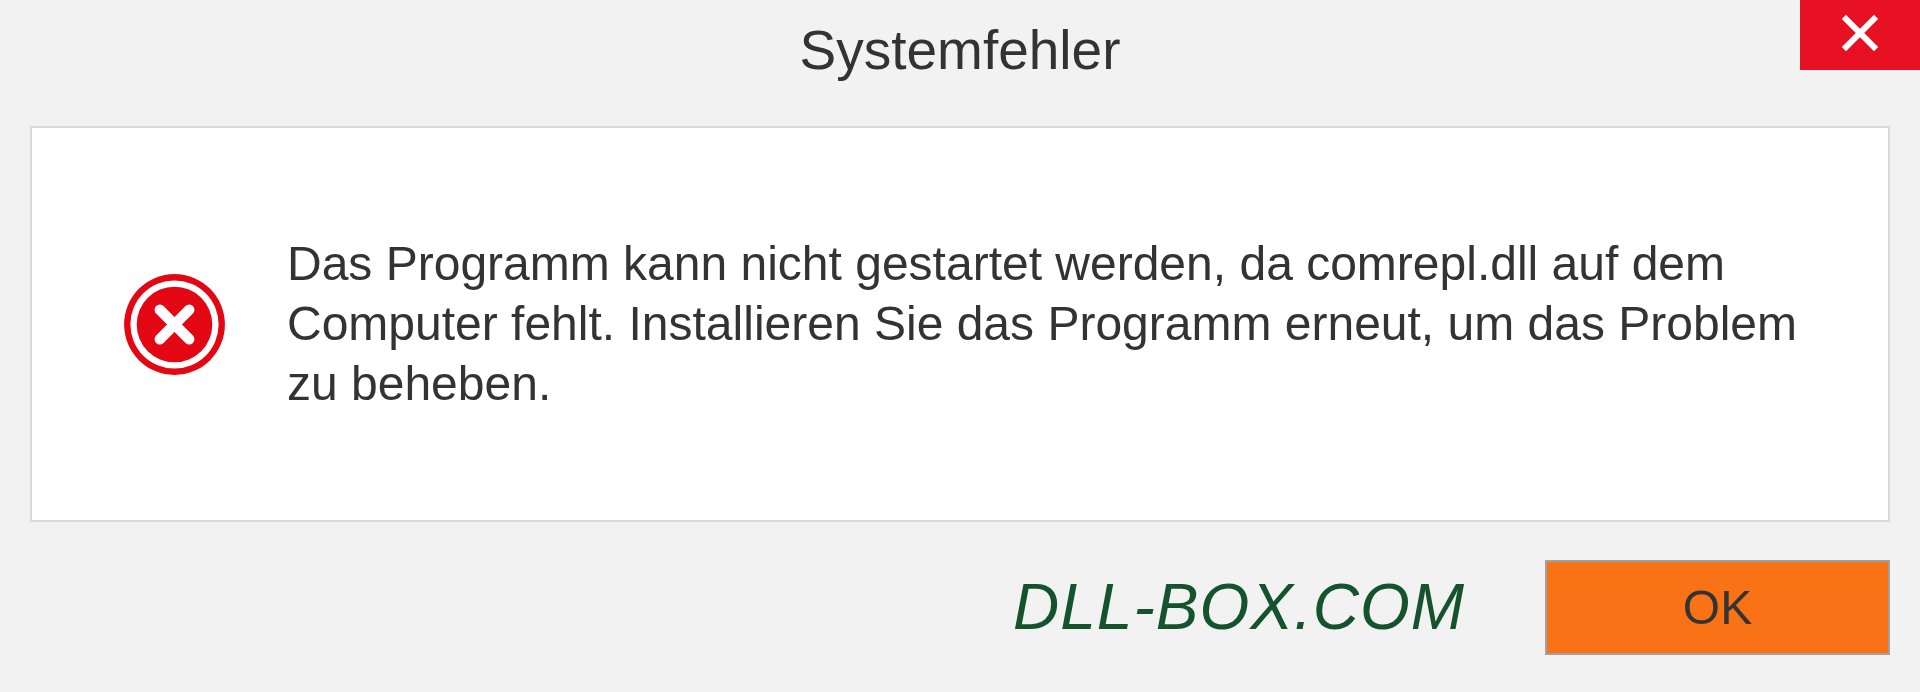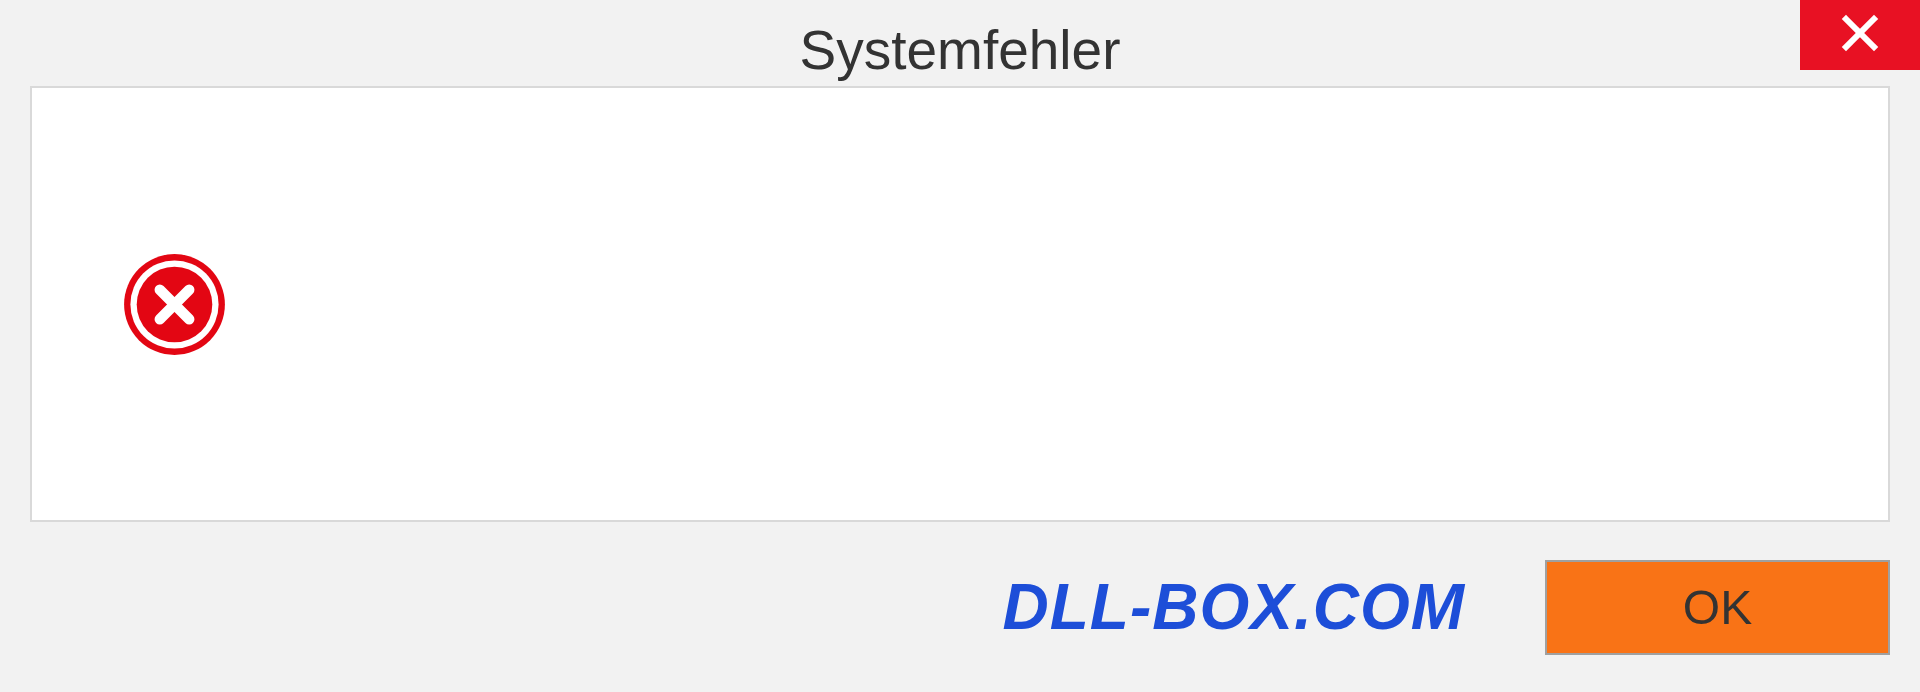--- a/index.html
+++ b/index.html
@@ -19,21 +19,21 @@
       width: 100%;
       height: 100%;
       display: flex;
       flex-direction: column;
     }
     .title-bar {
       display: flex;
       align-items: flex-start;
       justify-content: center;
       position: relative;
-      height: 86px;
+      height: 126px;
       padding-top: 18px;
     }
     .title-text {
       font-size: 55px;
       color: #333333;
       font-weight: 400;
     }
     .close-button {
       position: absolute;
       top: 0;
@@ -79,23 +79,23 @@
     .footer-bar {
       height: 170px;
       display: flex;
       align-items: center;
       justify-content: flex-end;
       padding: 0 30px;
       gap: 80px;
     }
     .watermark {
       font-size: 64px;
-      font-weight: 700;
+      font-weight: 400;
       font-style: italic;
-      color: #1d4ed8;
+      color: #14532d;
       letter-spacing: 1px;
       font-family: Arial, sans-serif;
     }
     .ok-button {
       width: 345px;
       height: 95px;
       background: #f97316;
       border: 2px solid #a0a0a0;
       display: flex;
       align-items: center;
@@ -125,19 +125,20 @@
   <div class="content-area">
     <div class="error-icon">
       <svg viewBox="0 0 100 100">
         <circle cx="50" cy="50" r="48" fill="#e30613"></circle>
         <circle cx="50" cy="50" r="42" fill="#ffffff"></circle>
         <circle cx="50" cy="50" r="36" fill="#e30613"></circle>
         <line x1="36" y1="36" x2="64" y2="64" stroke="#ffffff" stroke-width="10" stroke-linecap="round"></line>
         <line x1="64" y1="36" x2="36" y2="64" stroke="#ffffff" stroke-width="10" stroke-linecap="round"></line>
       </svg>
     </div>
+    <div class="message-text">Das Programm kann nicht gestartet werden, da comrepl.dll auf dem Computer fehlt. Installieren Sie das Programm erneut, um das Problem zu beheben.</div>
   </div>
 
   <div class="footer-bar">
     <div class="watermark">DLL-BOX.COM</div>
     <button class="ok-button">OK</button>
   </div>
 </div>
 
 </body></html>

